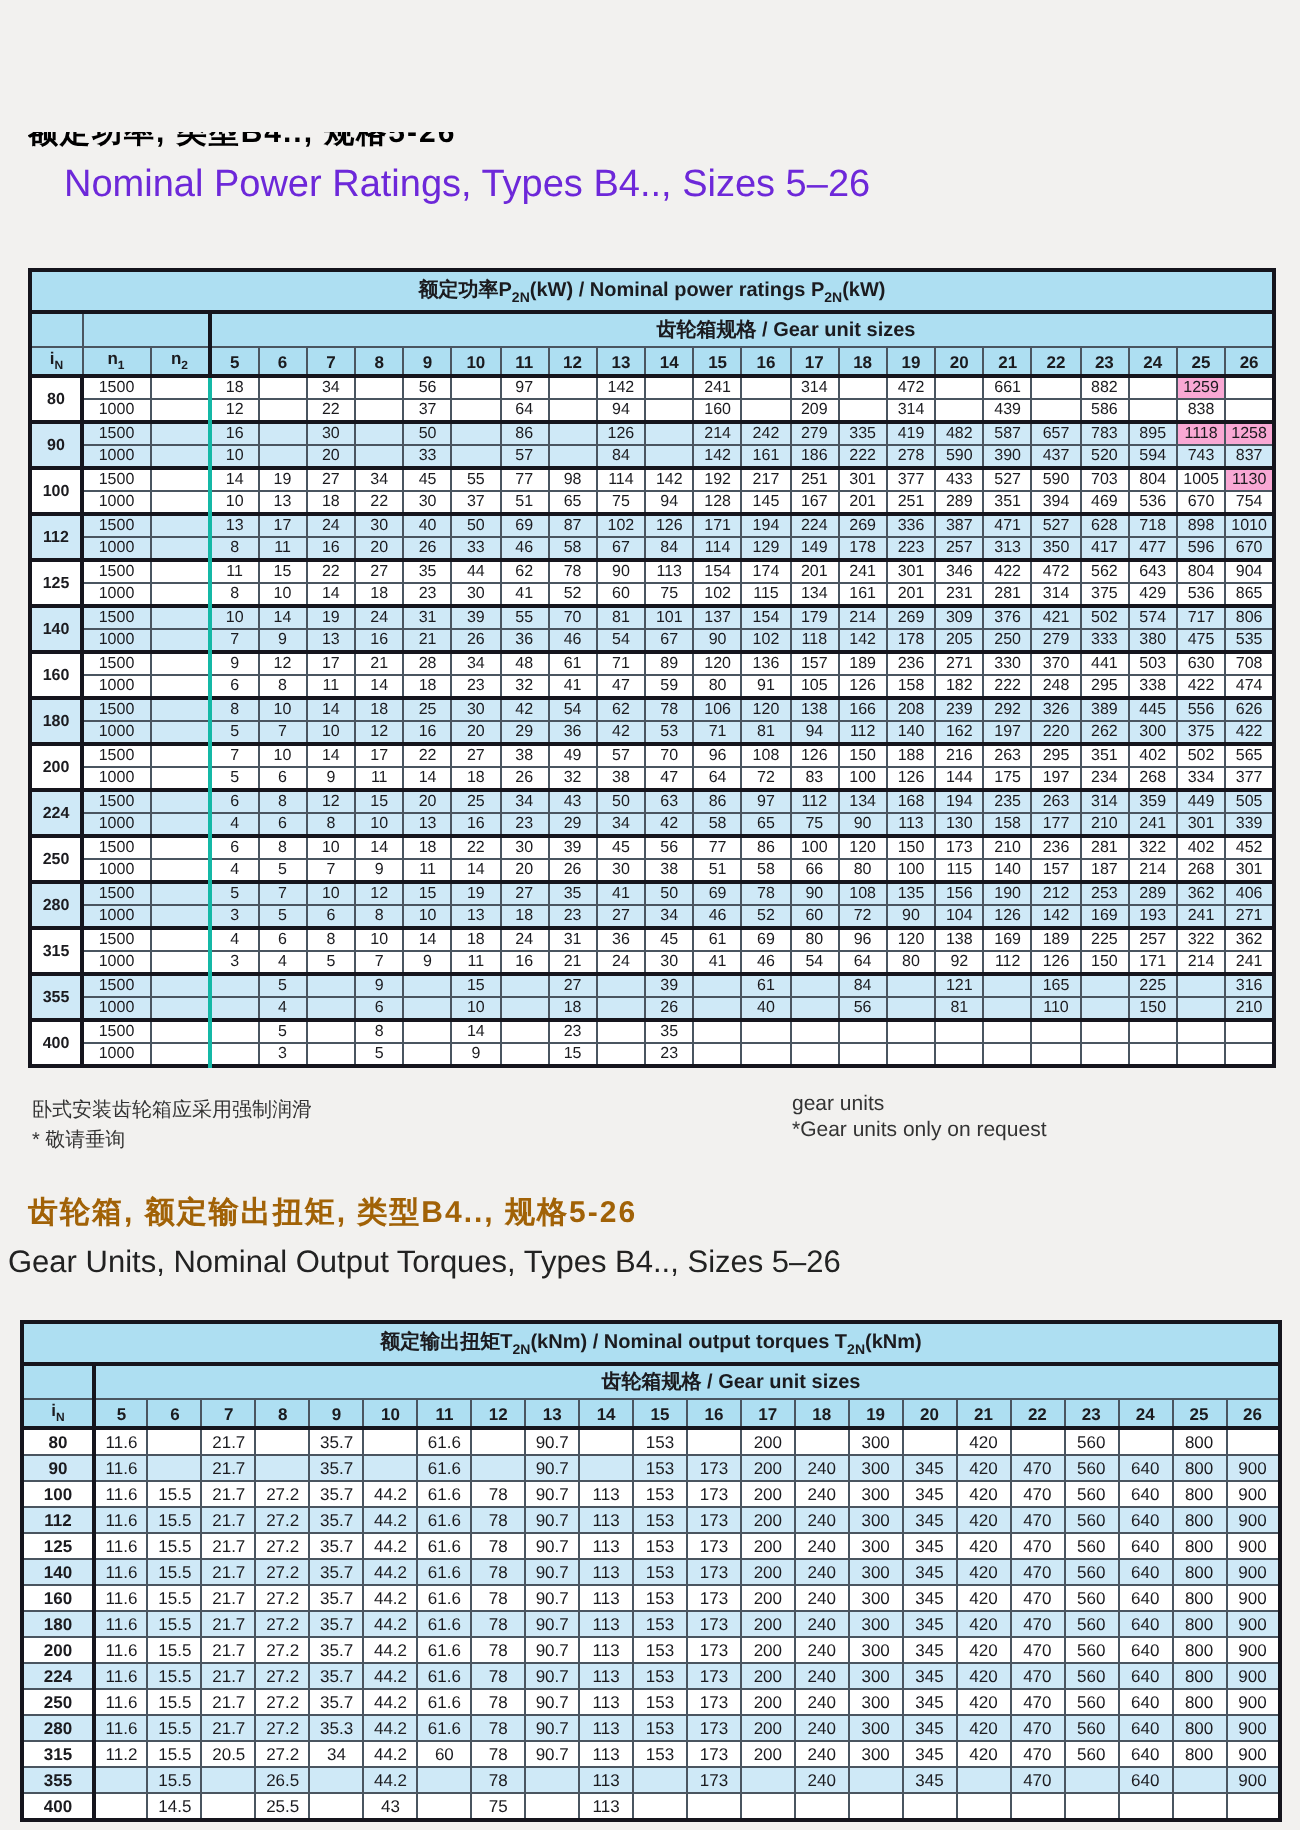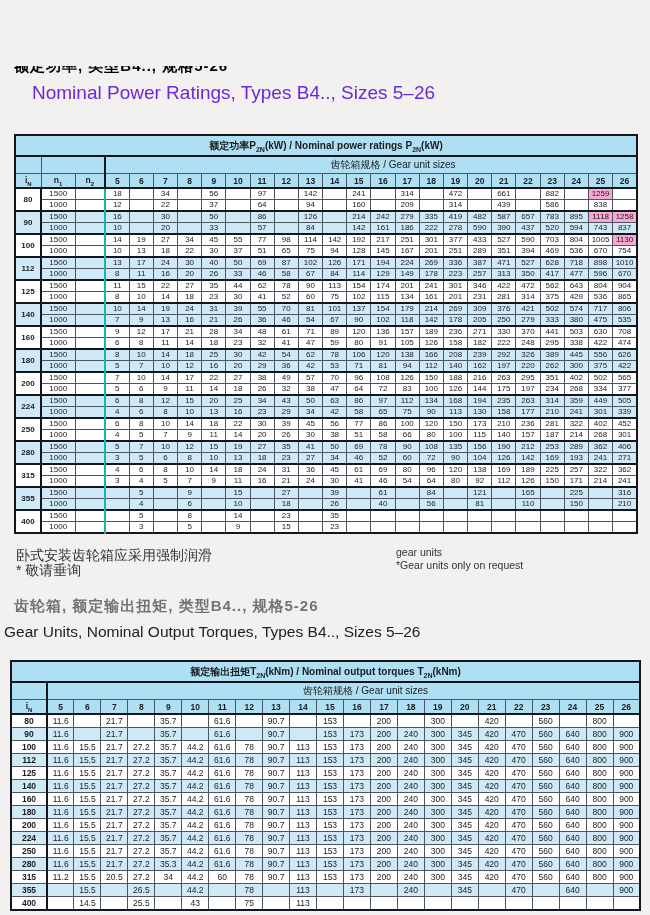--- a/index.html
+++ b/index.html
@@ -7,34 +7,34 @@
     width:650px;height:915px;position:relative;overflow:hidden;
     background:#f2f1ef;
     font-family:"Liberation Sans","DejaVu Sans",sans-serif;
     color:#1b1b1f;
   }
   .abs{position:absolute;}
   
   .zh-clip{left:14px;top:66px;width:420px;height:12px;overflow:hidden;}
   .zh-clip span{display:block;margin-top:-9px;font-size:15px;font-weight:bold;color:#000000;letter-spacing:1px;}
   .title-en1{left:32px;top:82px;font-size:19px;color:#6d28d9;}
-  .title-zh2{left:14px;top:597px;font-size:15px;font-weight:bold;color:#737373;letter-spacing:1px;}
+  .title-zh2{left:14px;top:597px;font-size:15px;font-weight:bold;color:#a16207;letter-spacing:1px;}
   .title-en2{left:4px;top:623px;font-size:15.5px;color:#222;}
-  .notes-zh{left:16px;top:548px;font-size:14px;line-height:15px;color:#333;}
+  .notes-zh{left:16px;top:548px;font-size:10px;line-height:15px;color:#333;}
   .notes-en{left:396px;top:546px;font-size:10.5px;line-height:12.5px;color:#333;width:240px;}
 
   table{border-collapse:collapse;table-layout:fixed;}
   .t1{left:14px;top:134px;width:624px;}
   .t2{left:10px;top:660px;width:631px;}
   th,td{padding:0;margin:0;text-align:center;vertical-align:middle;
         border:1px solid #4a5560;overflow:hidden;white-space:nowrap;}
   .hdr{background:#aedff2;}
   .t-title{font-size:10px;font-weight:bold;height:19px;border:2px solid #15151d;}
   .t-title sub{font-size:7px;}
-  .t-sizes{font-size:10px;font-weight:normal;height:16px;padding-left:44px;}
+  .t-sizes{font-size:10px;font-weight:bold;height:16px;padding-left:44px;}
   .t-num{font-size:8.5px;font-weight:bold;height:13px;border-bottom:2px solid #15151d;}
   .t1 td{height:10px;font-size:8px;line-height:10px;}
   .t2 td{height:12px;font-size:8.5px;line-height:12px;}
   .ratio{font-weight:bold;font-size:8.5px;border-right:2px solid #15151d;}
   .t2 .ratio{border-right:2px solid #15151d;}
   .v-thick{border-right:2px solid #14b8a6;padding-left:45px;}
   .group-start td{border-top:2px solid #15151d;}
   .t1,.t2{border:2px solid #15151d;}
   .rw{background:#ffffff;}
   .rb{background:#cfe9f7;}

